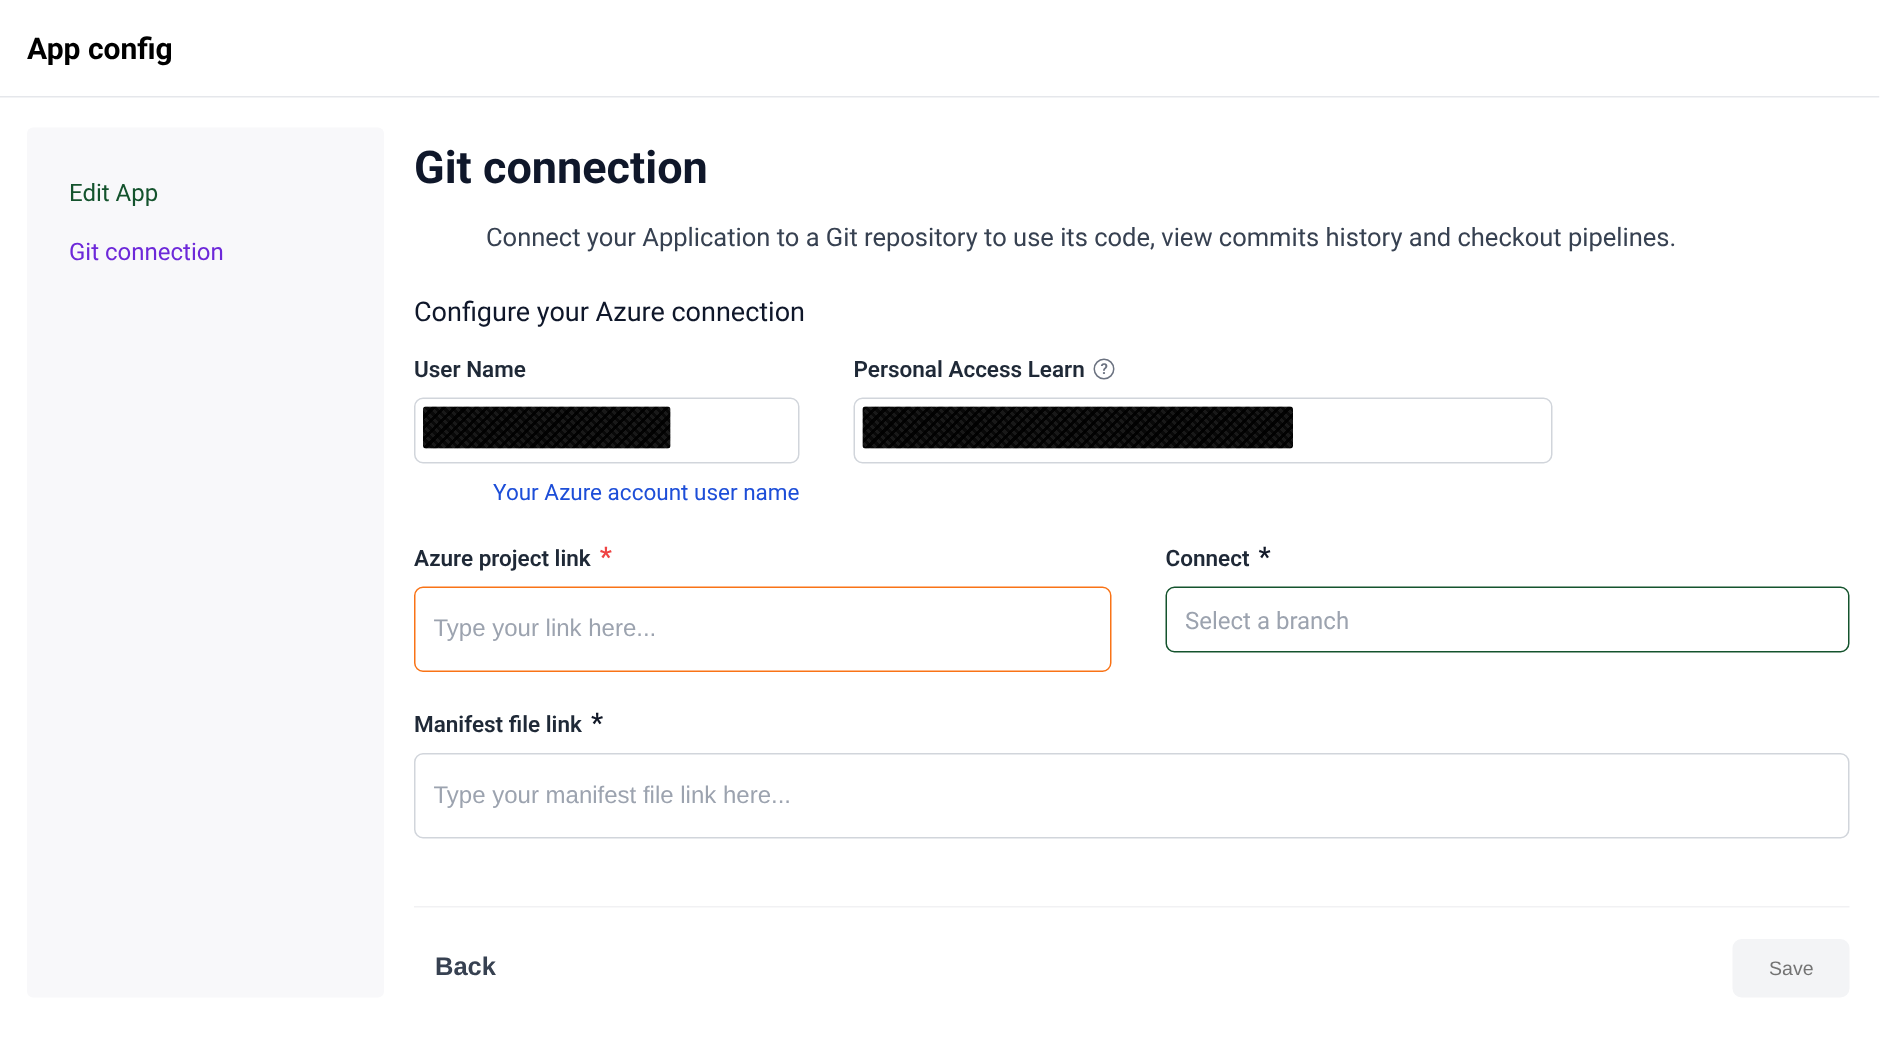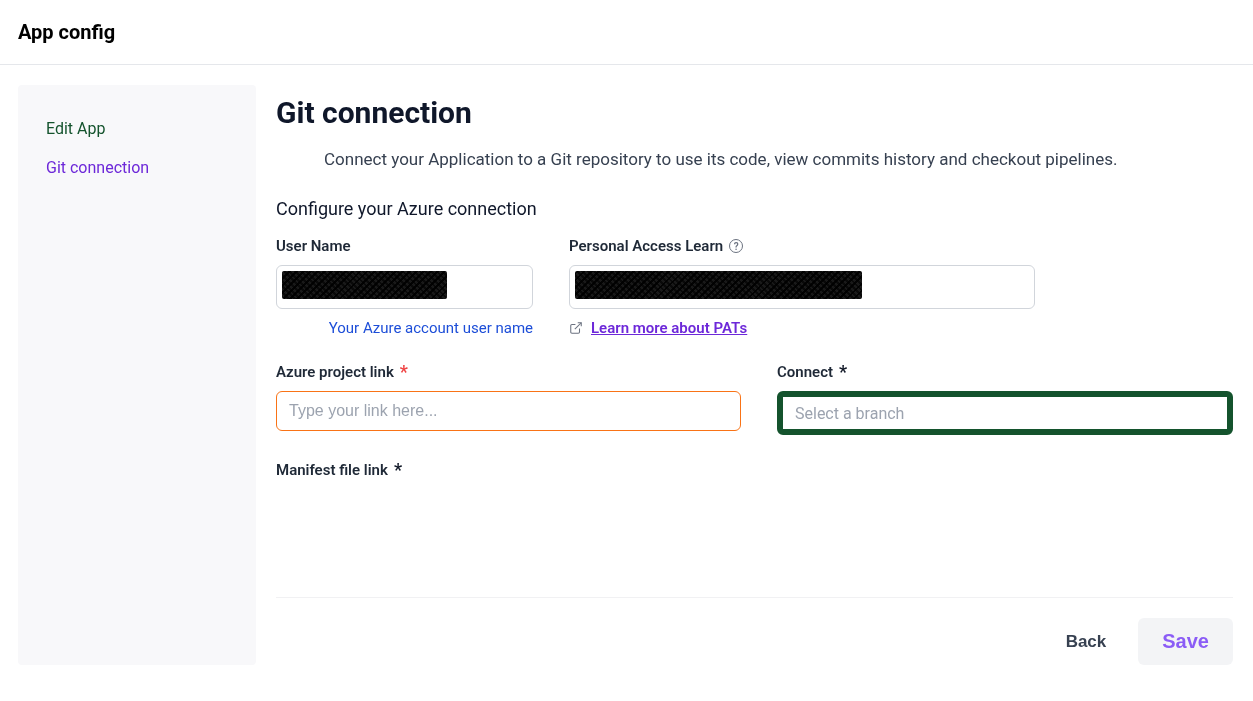--- a/index.html
+++ b/index.html
@@ -91,21 +91,21 @@
       color: #ef4444;
       font-size: 18px;
       line-height: 0;
     }
     .req-black {
       color: #111827;
       font-size: 18px;
       line-height: 0;
     }
     .text-input {
-      height: 40px;
+      height: 57px;
       border: 1px solid #d1d5db;
       border-radius: 6px;
       padding: 0 12px;
       font-size: 16px;
       color: #111827;
       outline: none;
       background: #fff;
     }
     .text-input::placeholder {
       color: #9ca3af;
@@ -195,46 +195,46 @@
       height: 14px;
       stroke: #6b7280;
       stroke-width: 1.8;
       fill: none;
     }
     .footer {
       border-top: 1px solid #f1f1f3;
       margin-top: auto;
       padding-top: 20px;
       display: flex;
-      justify-content: flex-end;
+      justify-content: space-between;
       gap: 18px;
       align-items: center;
     }
     .btn-back {
       font-size: 17px;
       font-weight: 600;
       color: #374151;
       background: none;
       border: none;
       cursor: pointer;
       padding: 10px 14px;
     }
     .btn-save {
-      font-size: 20px;
-      font-weight: 700;
-      color: #8b5cf6;
+      font-size: 13px;
+      font-weight: 400;
+      color: #737373;
       background: #f3f4f6;
       border: none;
       border-radius: 6px;
       padding: 12px 24px;
       cursor: not-allowed;
     }
     .select-input {
       height: 44px;
-      border: 6px solid #14532d;
+      border: 1px solid #14532d;
       border-radius: 6px;
       padding: 0 12px;
       font-size: 16px;
       color: #9ca3af;
       background: #fff;
       display: flex;
       align-items: center;
       cursor: pointer;
     }
   </style>
@@ -271,28 +271,20 @@
       </div>
 
       <div class="form-field" style="width:466px">
         <div class="field-label">
           <span>Personal Access Learn</span>
           <span class="help-circle">?</span>
         </div>
         <div class="redacted">
           <div class="redact-inner" style="width:287px"></div>
         </div>
-        <div class="learn-more-row">
-          <svg class="ext-link-icon" viewBox="0 0 24 24">
-            <path d="M18 13v6a2 2 0 0 1-2 2H5a2 2 0 0 1-2-2V8a2 2 0 0 1 2-2h6"></path>
-            <polyline points="15 3 21 3 21 9"></polyline>
-            <line x1="10" y1="14" x2="21" y2="3"></line>
-          </svg>
-          <a class="learn-more-link">Learn more about PATs</a>
-        </div>
       </div>
 
     </div>
 
     <div class="form-row">
       <div class="form-field" style="width:465px">
         <div class="field-label">
           <span>Azure project link</span>
           <span class="req-red">*</span>
         </div>
@@ -309,20 +301,21 @@
         </div>
       </div>
     </div>
 
     <div class="form-row">
       <div class="form-field" style="flex:1">
         <div class="field-label">
           <span>Manifest file link</span>
           <span class="req-black">*</span>
         </div>
+        <input class="text-input" type="text" placeholder="Type your manifest file link here..." style="">
       </div>
     </div>
 
     <div class="footer">
       <button class="btn-back">Back</button>
       <button class="btn-save" disabled="">Save</button>
     </div>
   </div>
 </div>
 

